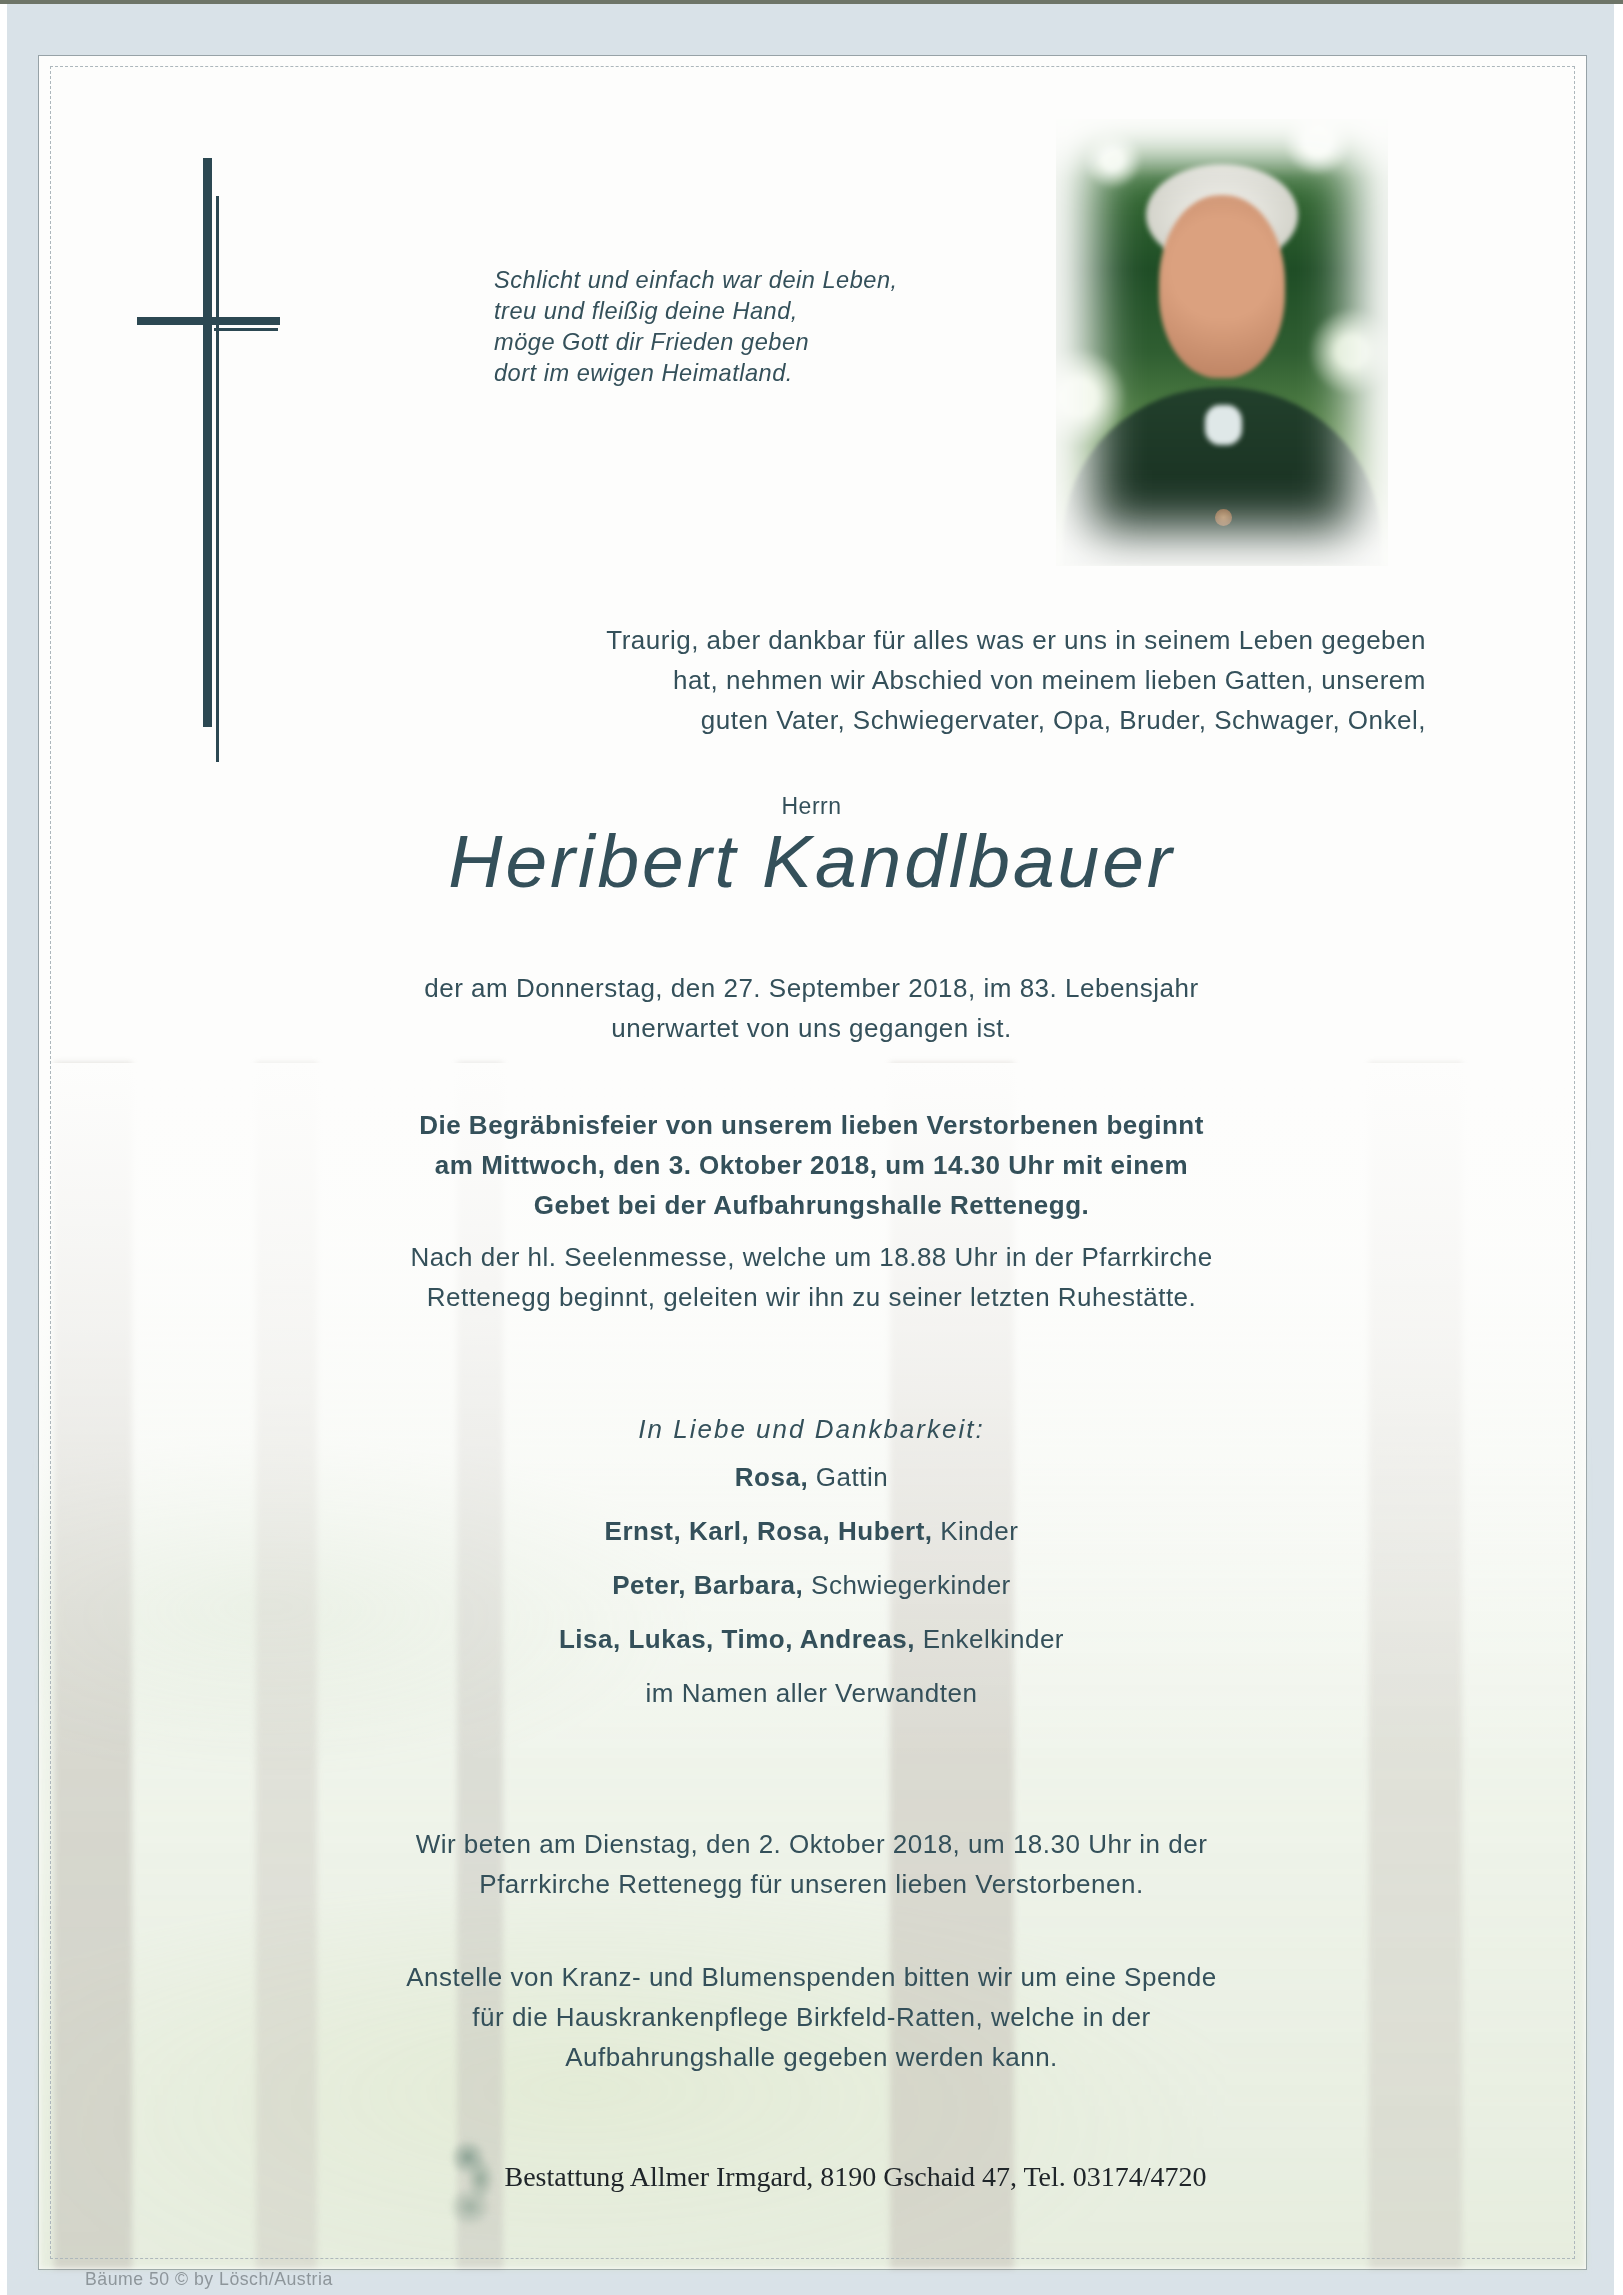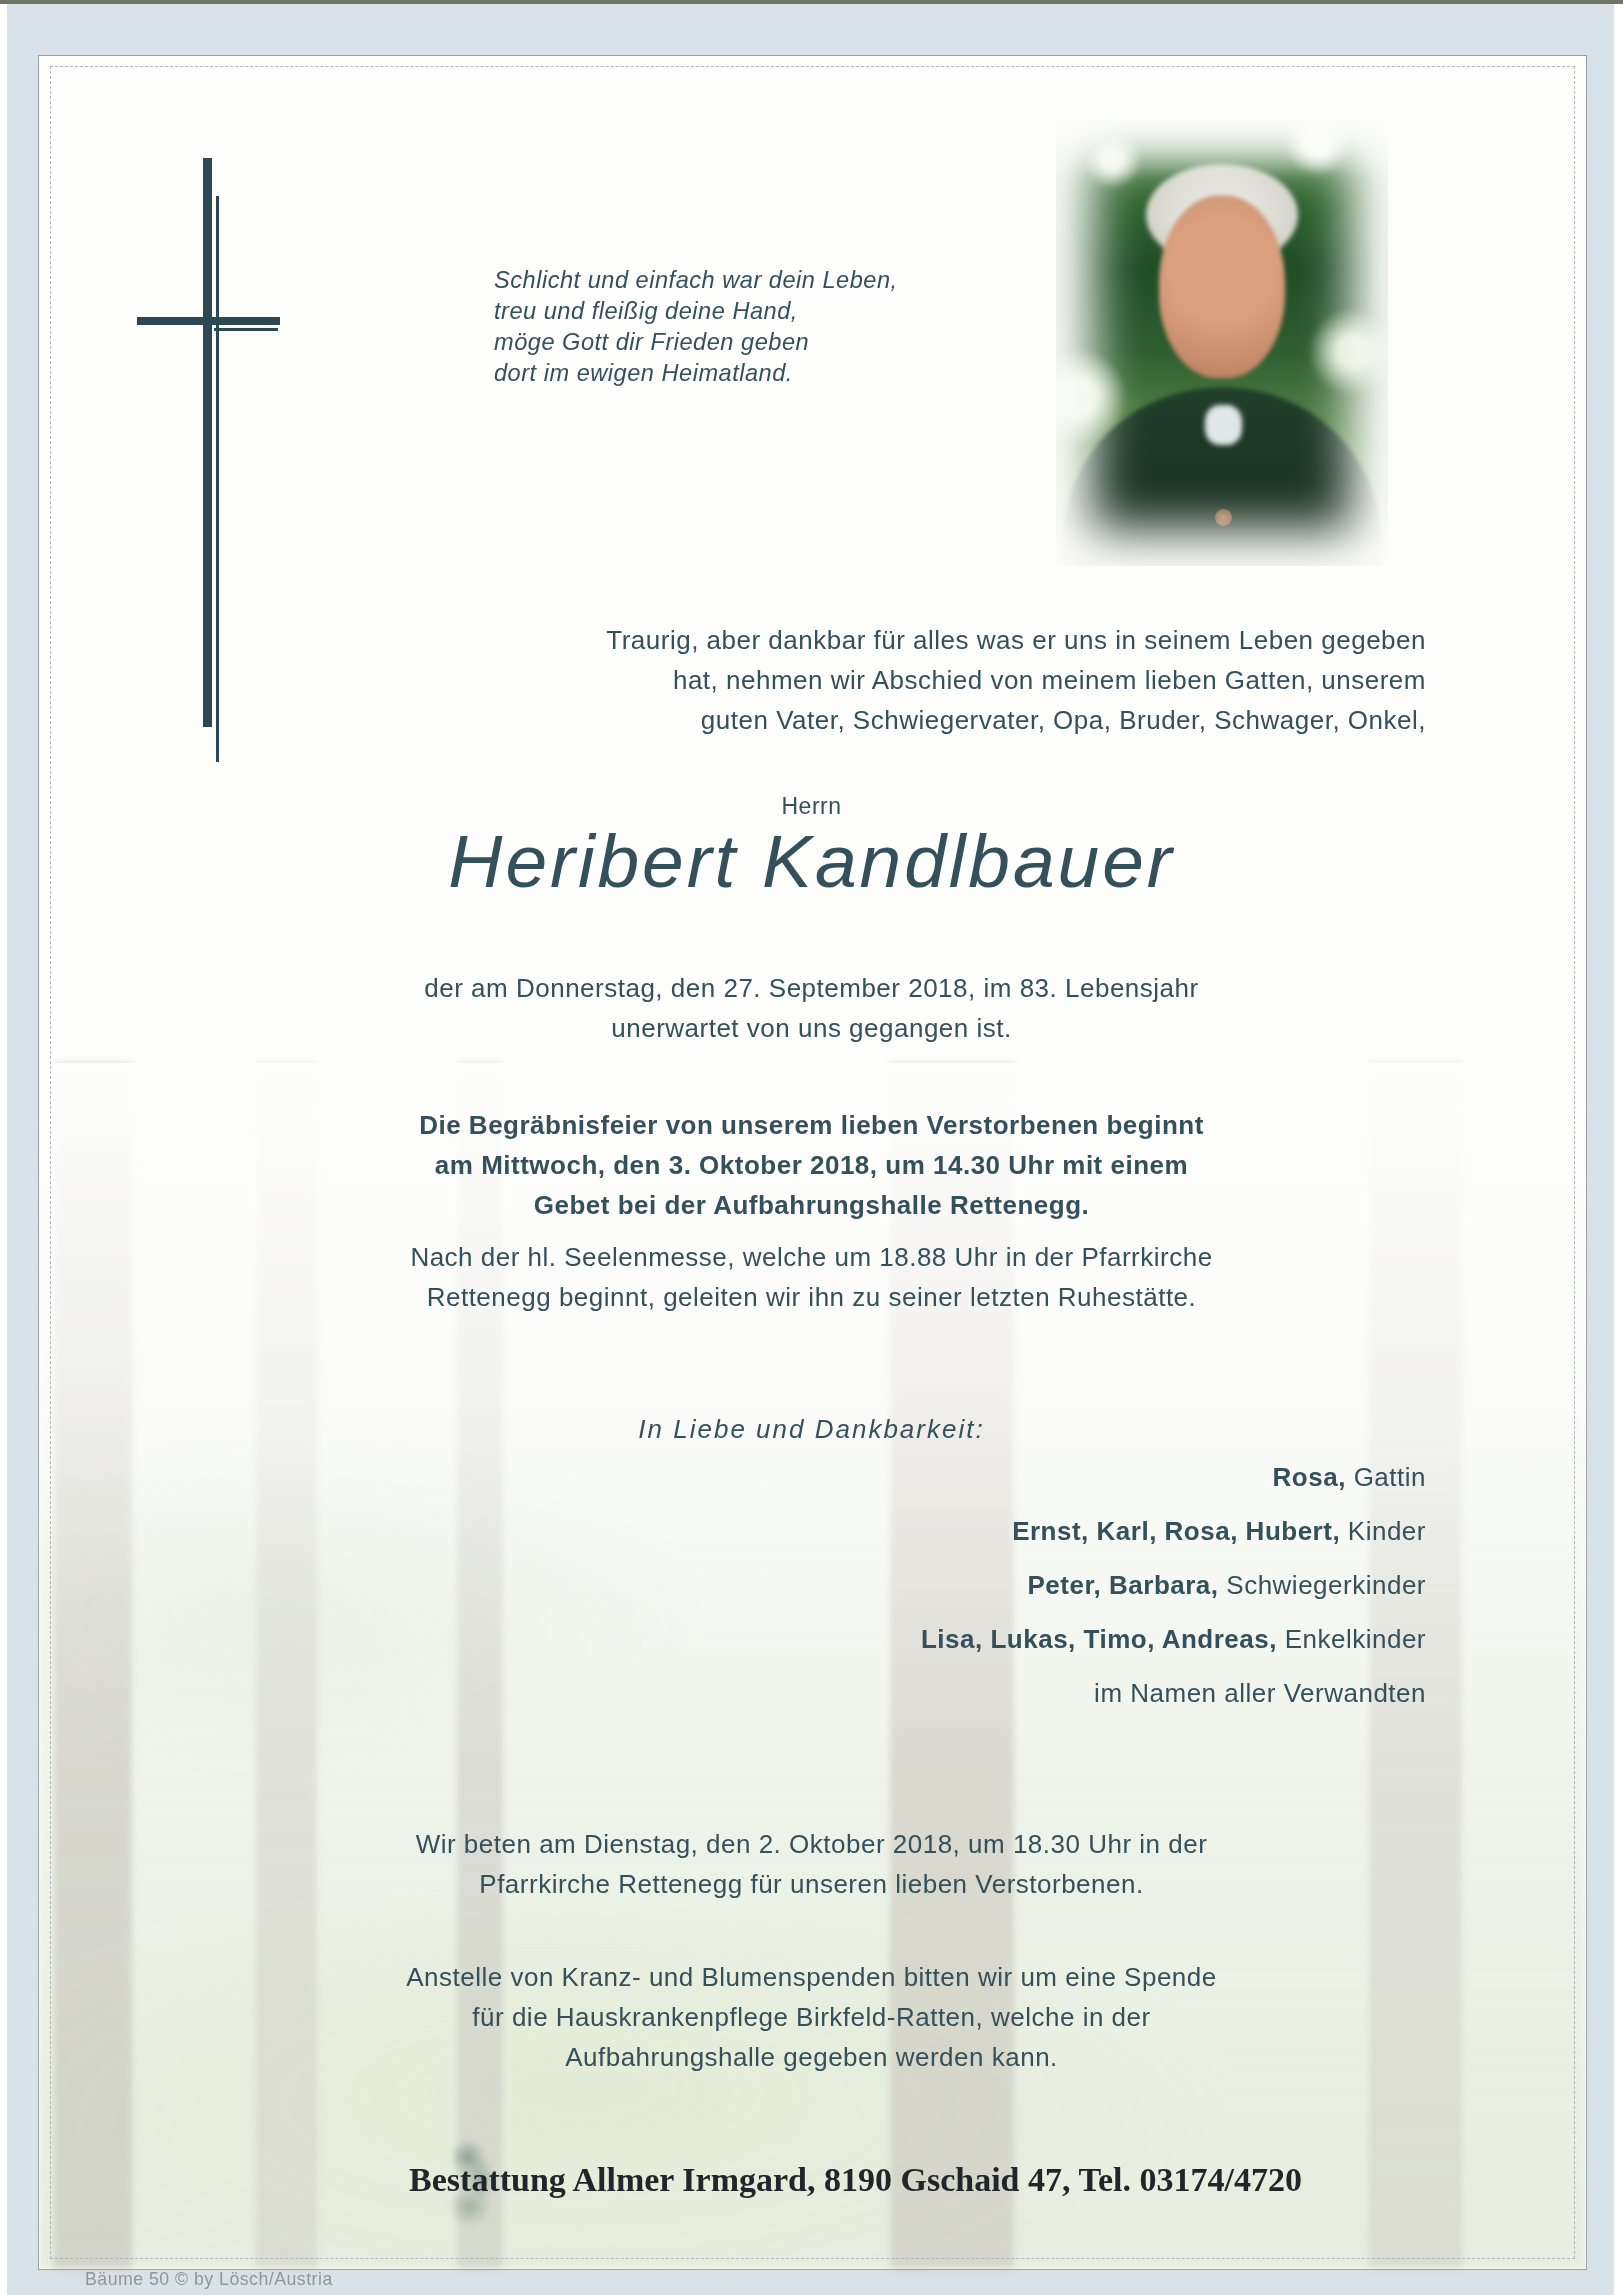--- a/index.html
+++ b/index.html
@@ -85,37 +85,37 @@
     letter-spacing:0.5px; z-index:3;
   }
   .salutation { top:786px; font-size:23px; }
   .name-block { top:812px; font-size:75px; line-height:98px; font-style:italic; letter-spacing:2.9px; }
   .intro   { top:620px;text-align:right; }
   .death   { top:957px;margin-top:11px; }
   .funeral { top:1105px;font-weight:bold; }
   .mass    { top:1237px; }
   .mourning-header { top:1409px; font-style:italic; letter-spacing:2px; }
   .mourners { position:absolute; left:50%; transform:translateX(-50%); top:1450px;
-    width:1229px; text-align:right; z-index:3; }
+    width:1229px; text-align:center; z-index:3; }
   .mourner-row { line-height:54px; font-size:26px; color:var(--ink); letter-spacing:0.5px; }
   .m-names { font-weight:bold; }
   .prayer   { top:1824px; }
   .donation { top:1957px; }
 
   .logo { position:absolute; left:439px; top:2137px; width:69px; height:93px; z-index:3;
     background:
       radial-gradient(ellipse 38% 28% at 42% 22%, rgba(125,152,138,.85), transparent 70%),
       radial-gradient(ellipse 30% 35% at 60% 45%, rgba(133,158,142,.75), transparent 70%),
       radial-gradient(ellipse 45% 30% at 45% 75%, rgba(140,163,148,.70), transparent 70%);
     filter:blur(2px);
   }
   .funeral-home {
     position:absolute; left:calc(50% + 44px); transform:translateX(-50%);
-    top:2161px; font-family:"Liberation Serif", serif; font-size:34px;
-    color:var(--serif-ink); white-space:nowrap; z-index:3;font-weight:bold;
+    top:2161px; font-family:"Liberation Serif", serif; font-size:28px;
+    color:var(--serif-ink); white-space:nowrap; z-index:3;
   }
   .copyright {
     position:absolute; left:85px; top:2269px; font-size:17.7px;
     color:var(--footer); z-index:4; letter-spacing:0.5px;
   }
 </style>
 </head>
 <body>
 
 <div class="scan-strip"></div>

